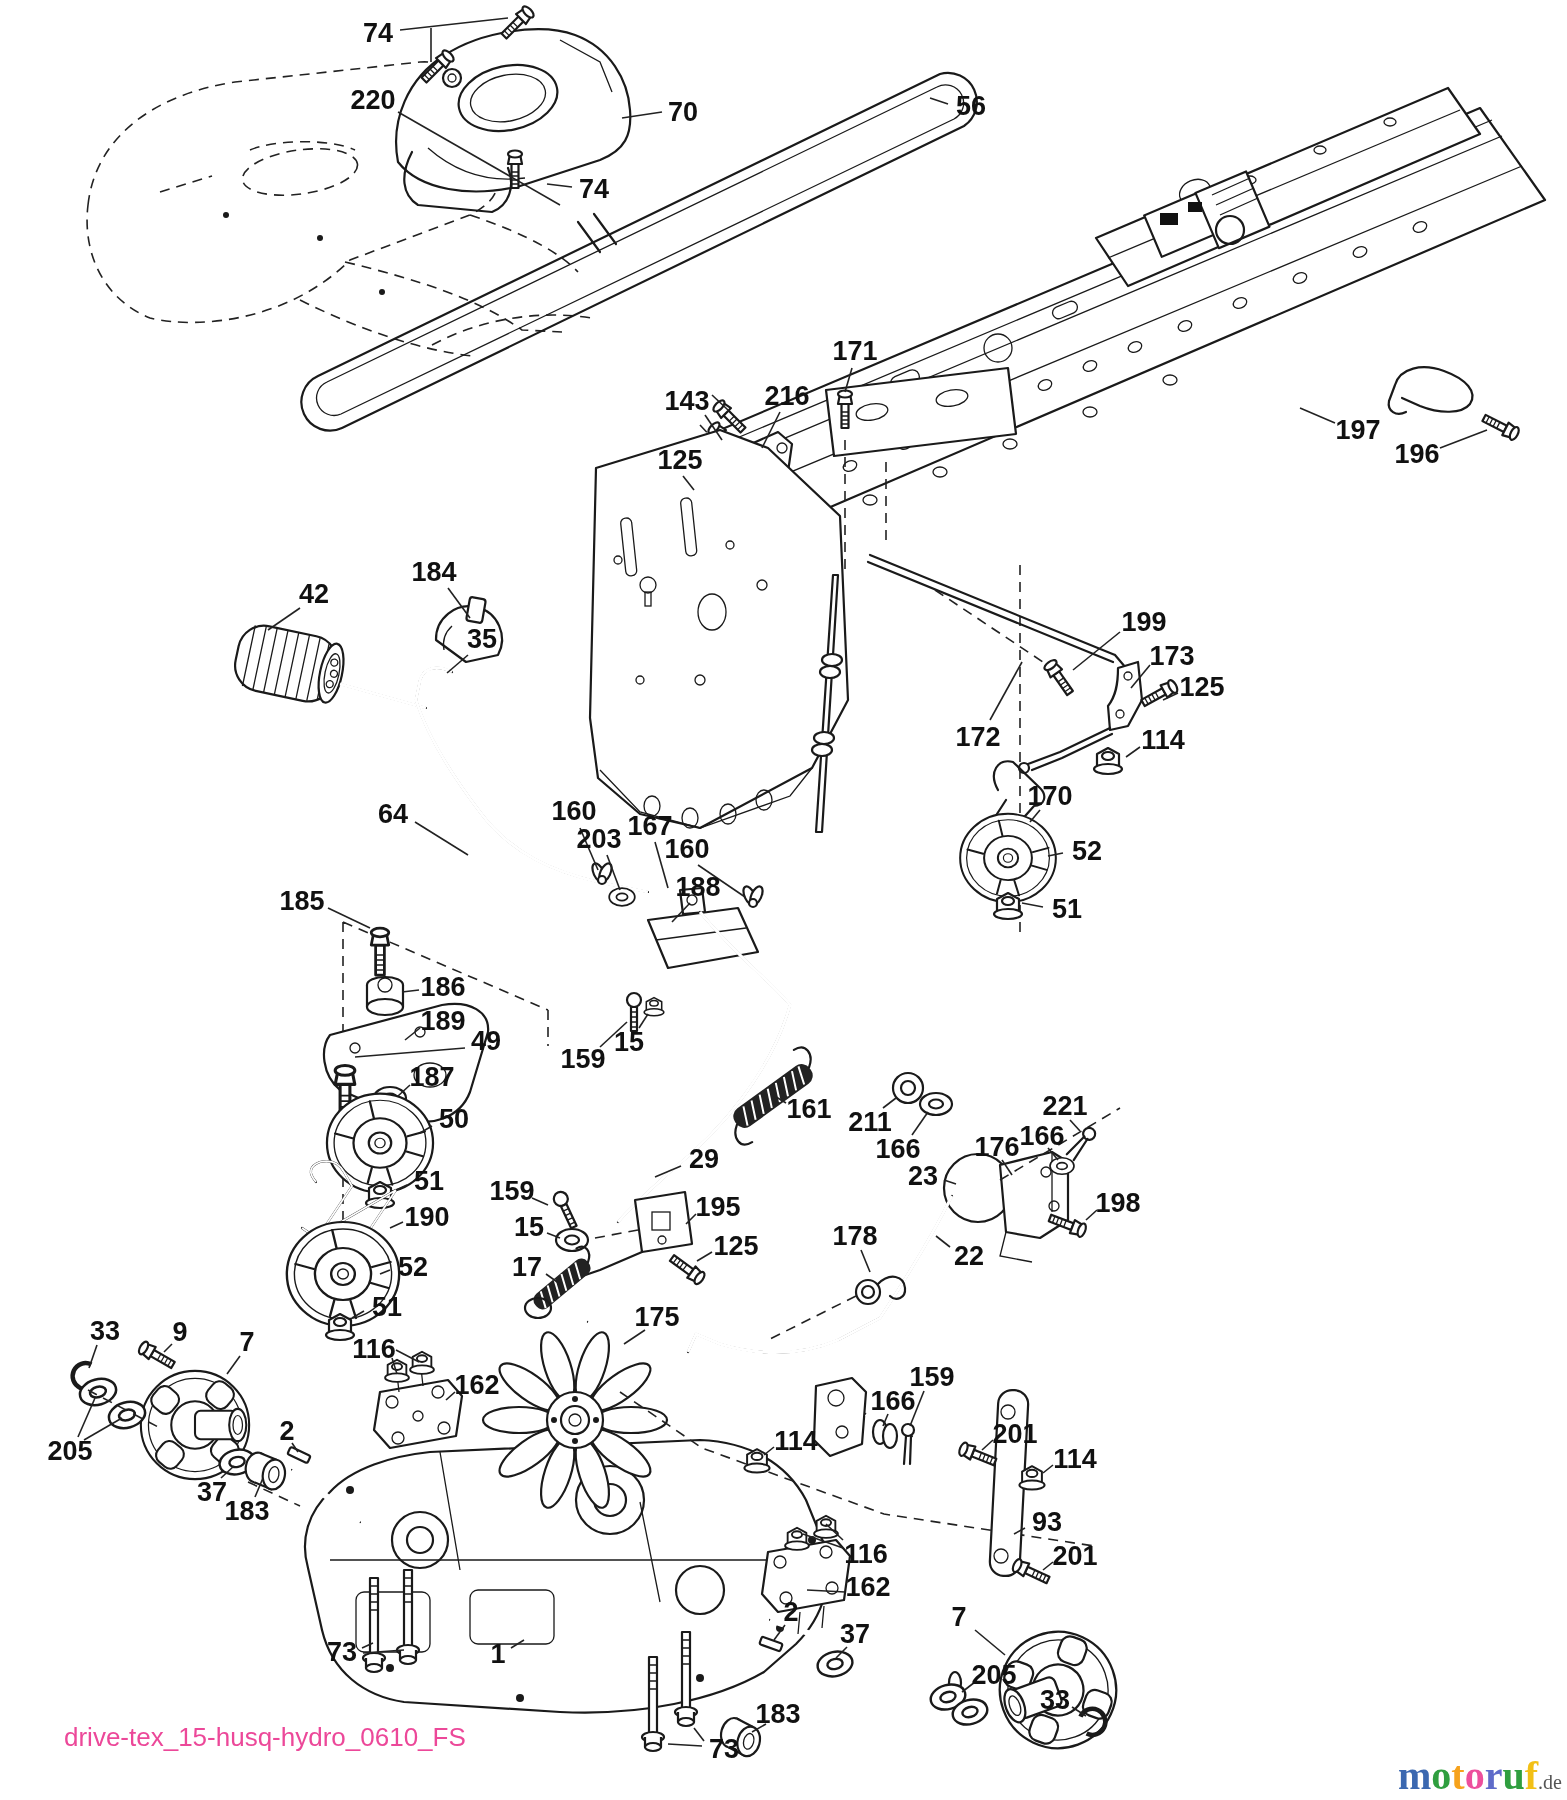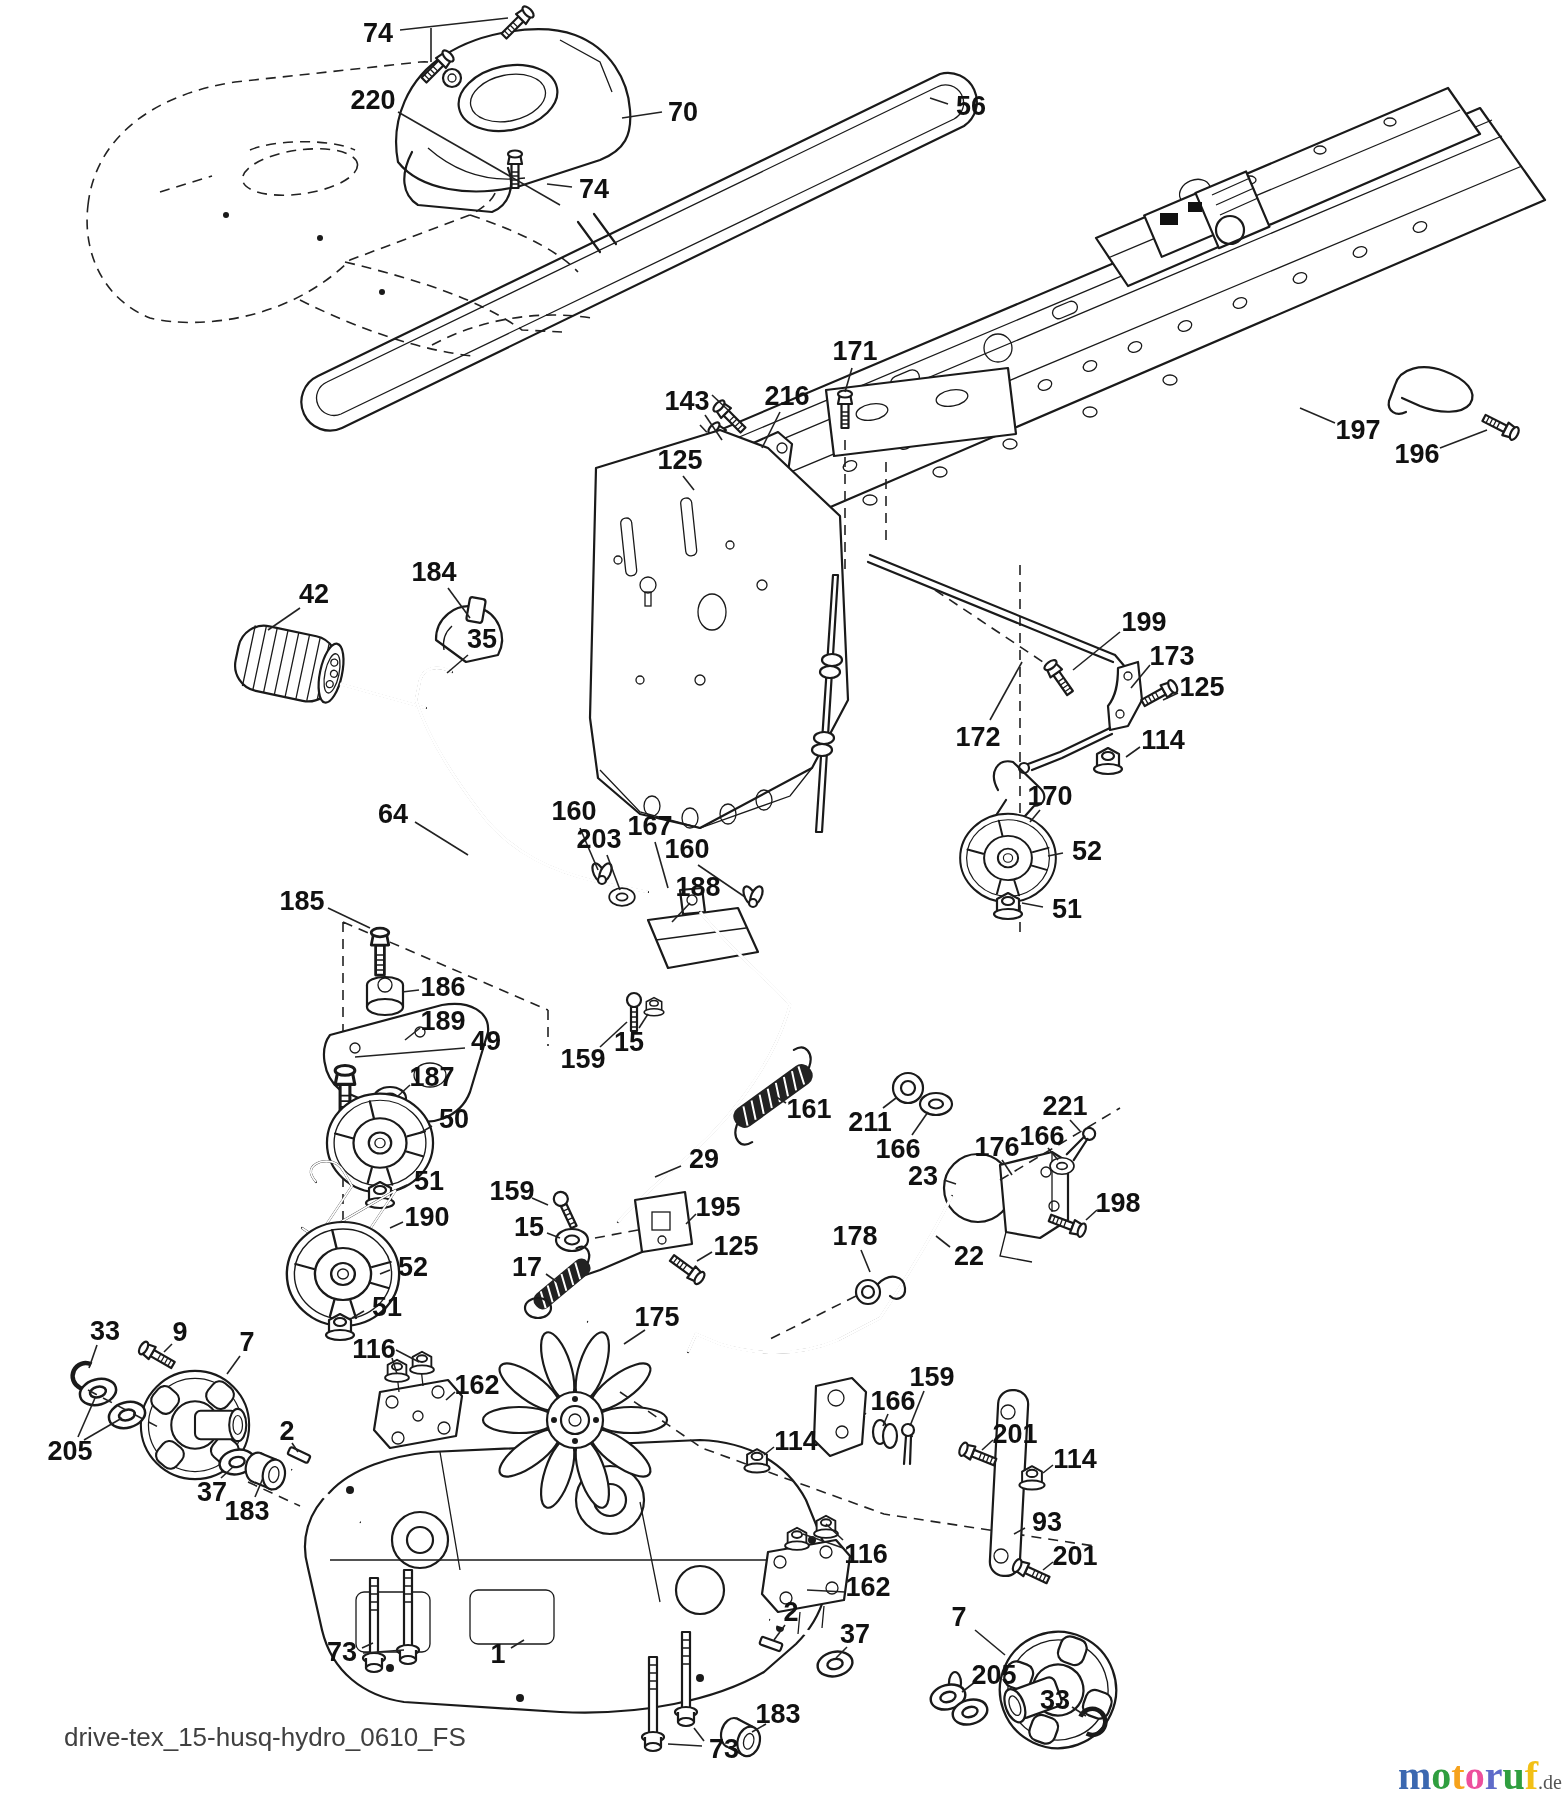--- a/index.html
+++ b/index.html
@@ -8,21 +8,21 @@
   #diagram-svg{position:absolute;left:0;top:0;}
   .ln{fill:none;stroke:#1a1a1a;stroke-width:2.2;stroke-linejoin:round;stroke-linecap:round;}
   .thin{fill:none;stroke:#1a1a1a;stroke-width:1.3;}
   .fw{fill:#ffffff;stroke:#1a1a1a;stroke-width:2.2;stroke-linejoin:round;}
   .dash{fill:none;stroke:#222;stroke-width:1.6;stroke-dasharray:10 7;}
   .leader{stroke:#222;stroke-width:1.6;}
   .part-label{font-family:"Liberation Sans",sans-serif;font-weight:bold;font-size:27px;
               fill:#111;text-anchor:middle;dominant-baseline:central;}
   .spring-body{fill:#222;stroke:none;}
   .spring-hatch{stroke:#fff;stroke-width:2;fill:none;}
-  #footer-filename{position:absolute;left:64px;top:1722px;font-size:26px;color:#404040;
+  #footer-filename{position:absolute;left:64px;top:1722px;font-size:26px;color:#ec4899;
                    font-family:"Liberation Sans",sans-serif;}
   #logo{position:absolute;left:1398px;top:1752px;font-family:"Liberation Serif",serif;
         font-weight:bold;font-size:40px;letter-spacing:0px;white-space:nowrap;}
   #logo .suffix{font-size:20px;font-weight:normal;}
 </style>
 </head>
 <body>
 
 <div id="page">
 <svg id="diagram-svg" width="1567" height="1800" viewBox="0 0 1567 1800">

